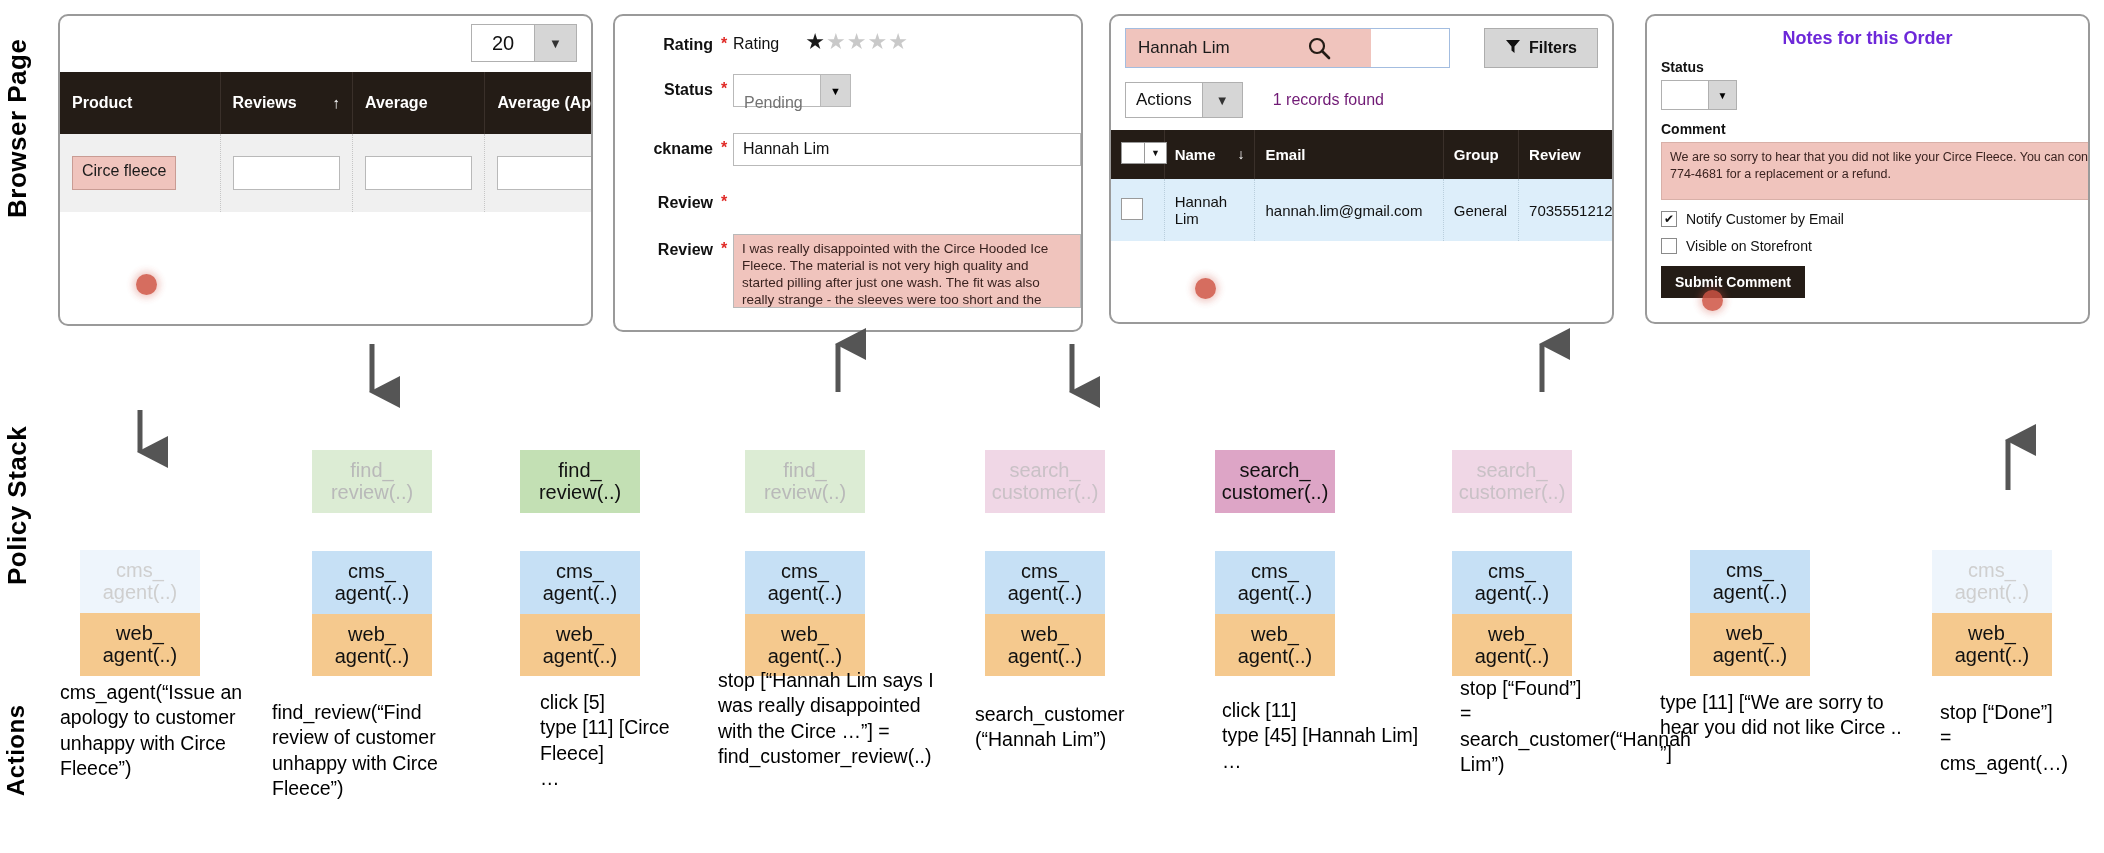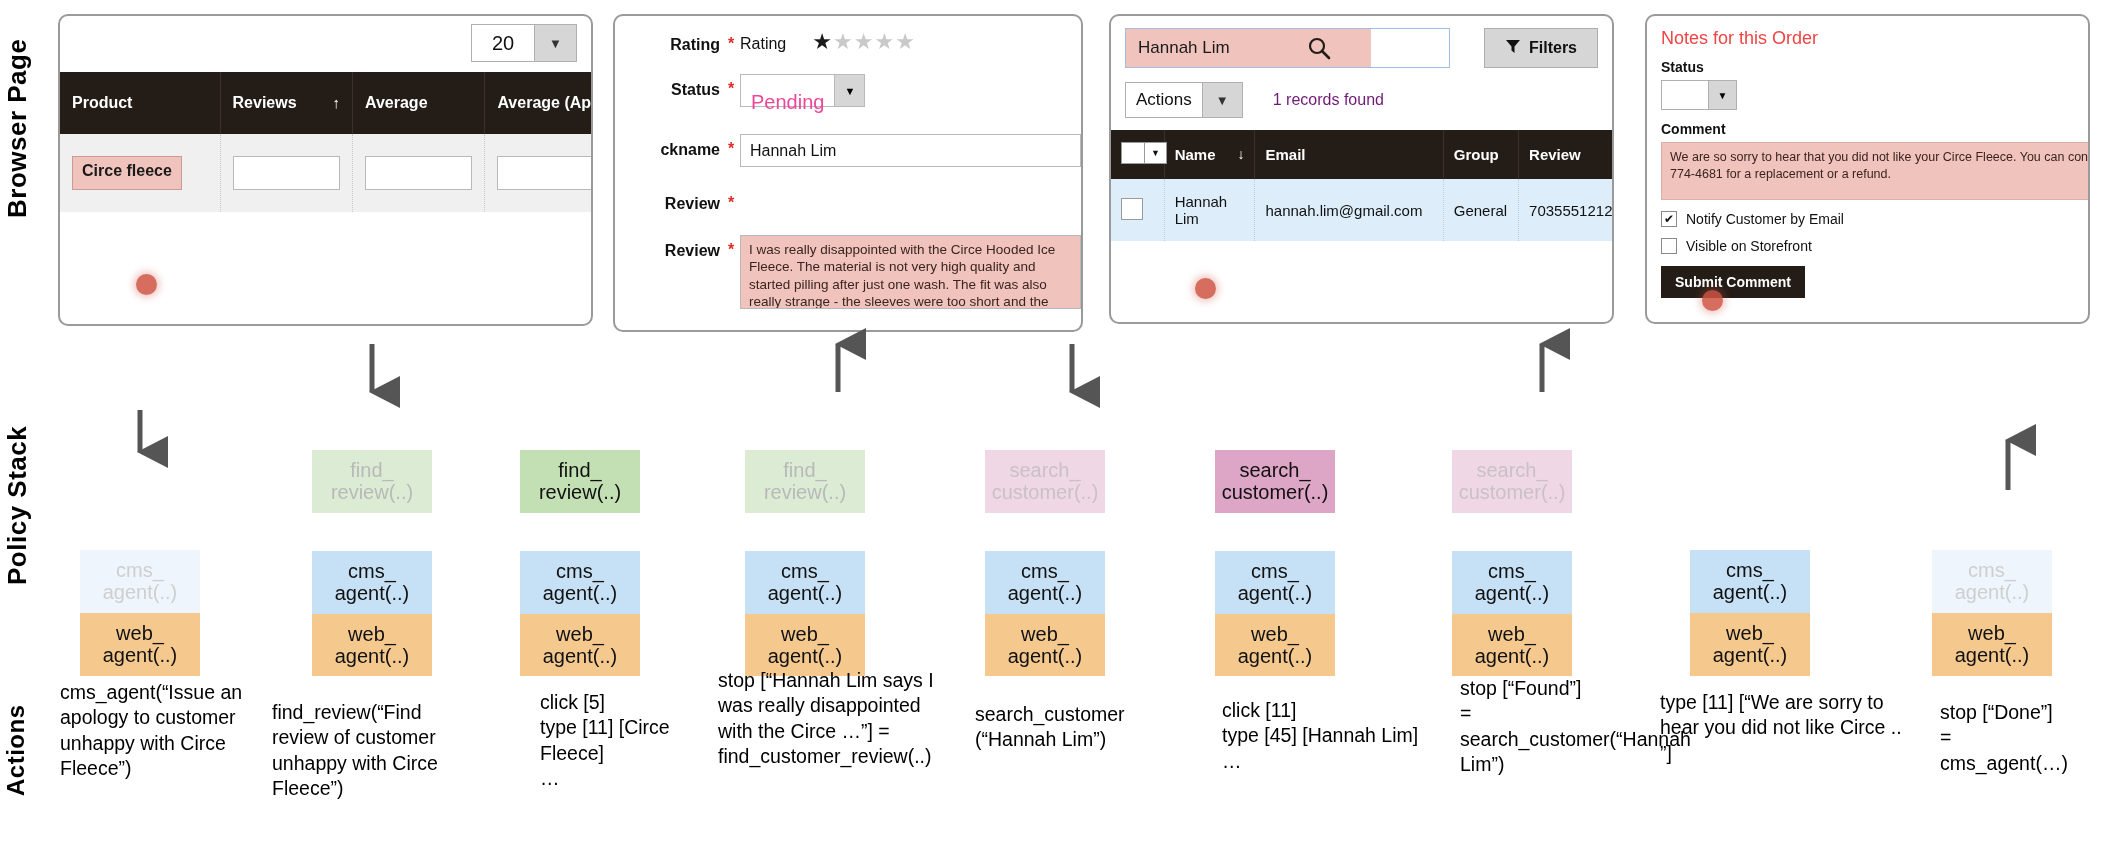--- a/index.html
+++ b/index.html
@@ -59,41 +59,41 @@
     text-align: left; padding: 14px 12px; height: 62px; vertical-align: middle;
     border-right: 1px solid #3a302a;
   }
   table.rvtable th .sortarrow { float:right; font-size: 15px; font-weight: normal; }
   table.rvtable td {
     font-size: 16px; color:#111; padding: 10px 12px;
     border-right: 1px dotted #c6c6c6; vertical-align: middle;
   }
   tr.filterrow td { background: #f0f0f0; height: 78px; }
   tr.datarow td { background: #fff; height: 66px; border-top: 1px solid #e0e0e0; }
-  .fieldbox { border: 1px solid #b9b9b9; background:#fff; height: 34px; width: 100%; font-weight: bold; }
+  .fieldbox { border: 1px solid #b9b9b9; background:#fff; height: 34px; width: 100%; }
   .fieldbox.hl { background: #f0c4bd; border-color:#c99c94; padding: 5px 9px;
                  font-size: 16px; color:#1a1a1a; width: auto; display:inline-block; }
 
   
   .formrow { display:flex; align-items:flex-start; padding: 3px 0 3px 0; }
   .flabel { width: 92px; text-align: right; font-size: 16px; font-weight: bold;
             color:#111; padding-top: 7px; padding-right:2px; white-space: nowrap;
             overflow: hidden; }
   .freq { width: 18px; color: #e02b27; font-size: 16px; font-weight: bold; text-align:center; padding-top:6px; }
   .fctl { flex: 1; padding-right: 0; }
   .ftext { font-size: 16px; color: #111; padding-top: 6px; }
   .stars { font-size: 22px; letter-spacing: 1px; line-height: 1; padding-top:2px; }
   .star-on { color: #1a1a1a; }
   .star-off { color: #c9c9c9; }
   .inpt {
     border: 1px solid #b9b9b9; background: #fff; height: 33px;
     display:flex; align-items:center; padding: 0 9px; font-size: 16px; color:#111;
   }
   .sel2 { display:inline-flex; height: 33px; border:1px solid #b9b9b9; background:#fff; }
-  .sel2 .v { display:flex; align-items:center; padding: 0 10px; min-width: 86px; font-size:20px; color:#ec4899;margin-top:24px;}
+  .sel2 .v { display:flex; align-items:center; padding: 0 10px; min-width: 86px; font-size:16px; color:#737373;margin-top:24px;}
   .sel2 .a { display:flex; align-items:center; justify-content:center; width: 30px;
              background:#d6d6d6; border-left:1px solid #b9b9b9; font-size: 11px; }
   .ta-hl {
     border:1px solid #b9b9b9; background:#f0c4bd; color:#3a2320;
     font-size: 13.5px; line-height: 1.28; padding: 5px 8px; height: 74px; overflow:hidden;
   }
 
   
   .srchwrap { padding: 12px 14px 0 14px; }
   .srch {
@@ -130,21 +130,21 @@
     border-right: 1px dotted #b9cedc; height: 62px; vertical-align: middle;
   }
   .chk { width: 22px; height: 22px; border:1px solid #9a9a9a; background:#fff; display:inline-block; }
   .hdrchk { display:inline-flex; height:22px; }
   .hdrchk .b { width:24px; background:#fff; border:1px solid #9a9a9a; }
   .hdrchk .d { width:22px; background:#fff; border:1px solid #9a9a9a; border-left:0;
                display:flex; align-items:center; justify-content:center; font-size:9px; color:#111; }
 
   
   .notes-inner { padding: 12px 14px; }
-  .notes-title { font-size: 18px; font-weight: normal; color:#ef4444; margin-bottom: 10px; }
+  .notes-title { font-size: 18px; font-weight: bold; color:#6d28d9; margin-bottom: 10px; text-align: center; }
   .notes-lbl { font-size: 14px; font-weight: bold; color:#111; margin: 8px 0 5px; }
   .notes-sel { display:inline-flex; height: 30px; border:1px solid #b0b0b0; background:#fff; }
   .notes-sel .v { width: 46px; background:#fff; }
   .notes-sel .a { width: 28px; background:#d6d6d6; border-left:1px solid #b0b0b0;
                   display:flex; align-items:center; justify-content:center; font-size:10px; }
   .notes-ta {
     background:#f0c4bd; border:1px solid #d8b0a8; color:#3a2320;
     font-size: 12.5px; line-height: 1.35; padding: 6px 8px; height: 58px;
     width: 460px; overflow:hidden; white-space: nowrap;
   }
@@ -222,21 +222,21 @@
           <td>
               <div class="fieldbox"></div>
             </td>
         </tr>
       </tbody>
     </table>
   </div>
   <div class="cursor soft" style="left:136px; top:274px;"></div>
 
   <div class="panel" id="panel-form">
-    <div style="padding: 10px 0 0 15px;">
+    <div style="padding: 10px 0 0 8px;">
 
       <div class="formrow">
         <div class="flabel">Rating</div>
         <div class="freq">*</div>
         <div class="fctl" style="display:flex; align-items:center; gap:26px;">
           <div class="ftext">Rating</div>
           <div class="stars">
             <span class="star-on">★</span><span class="star-off">★</span><span class="star-off">★</span><span class="star-off">★</span><span class="star-off">★</span>
           </div>
         </div>

